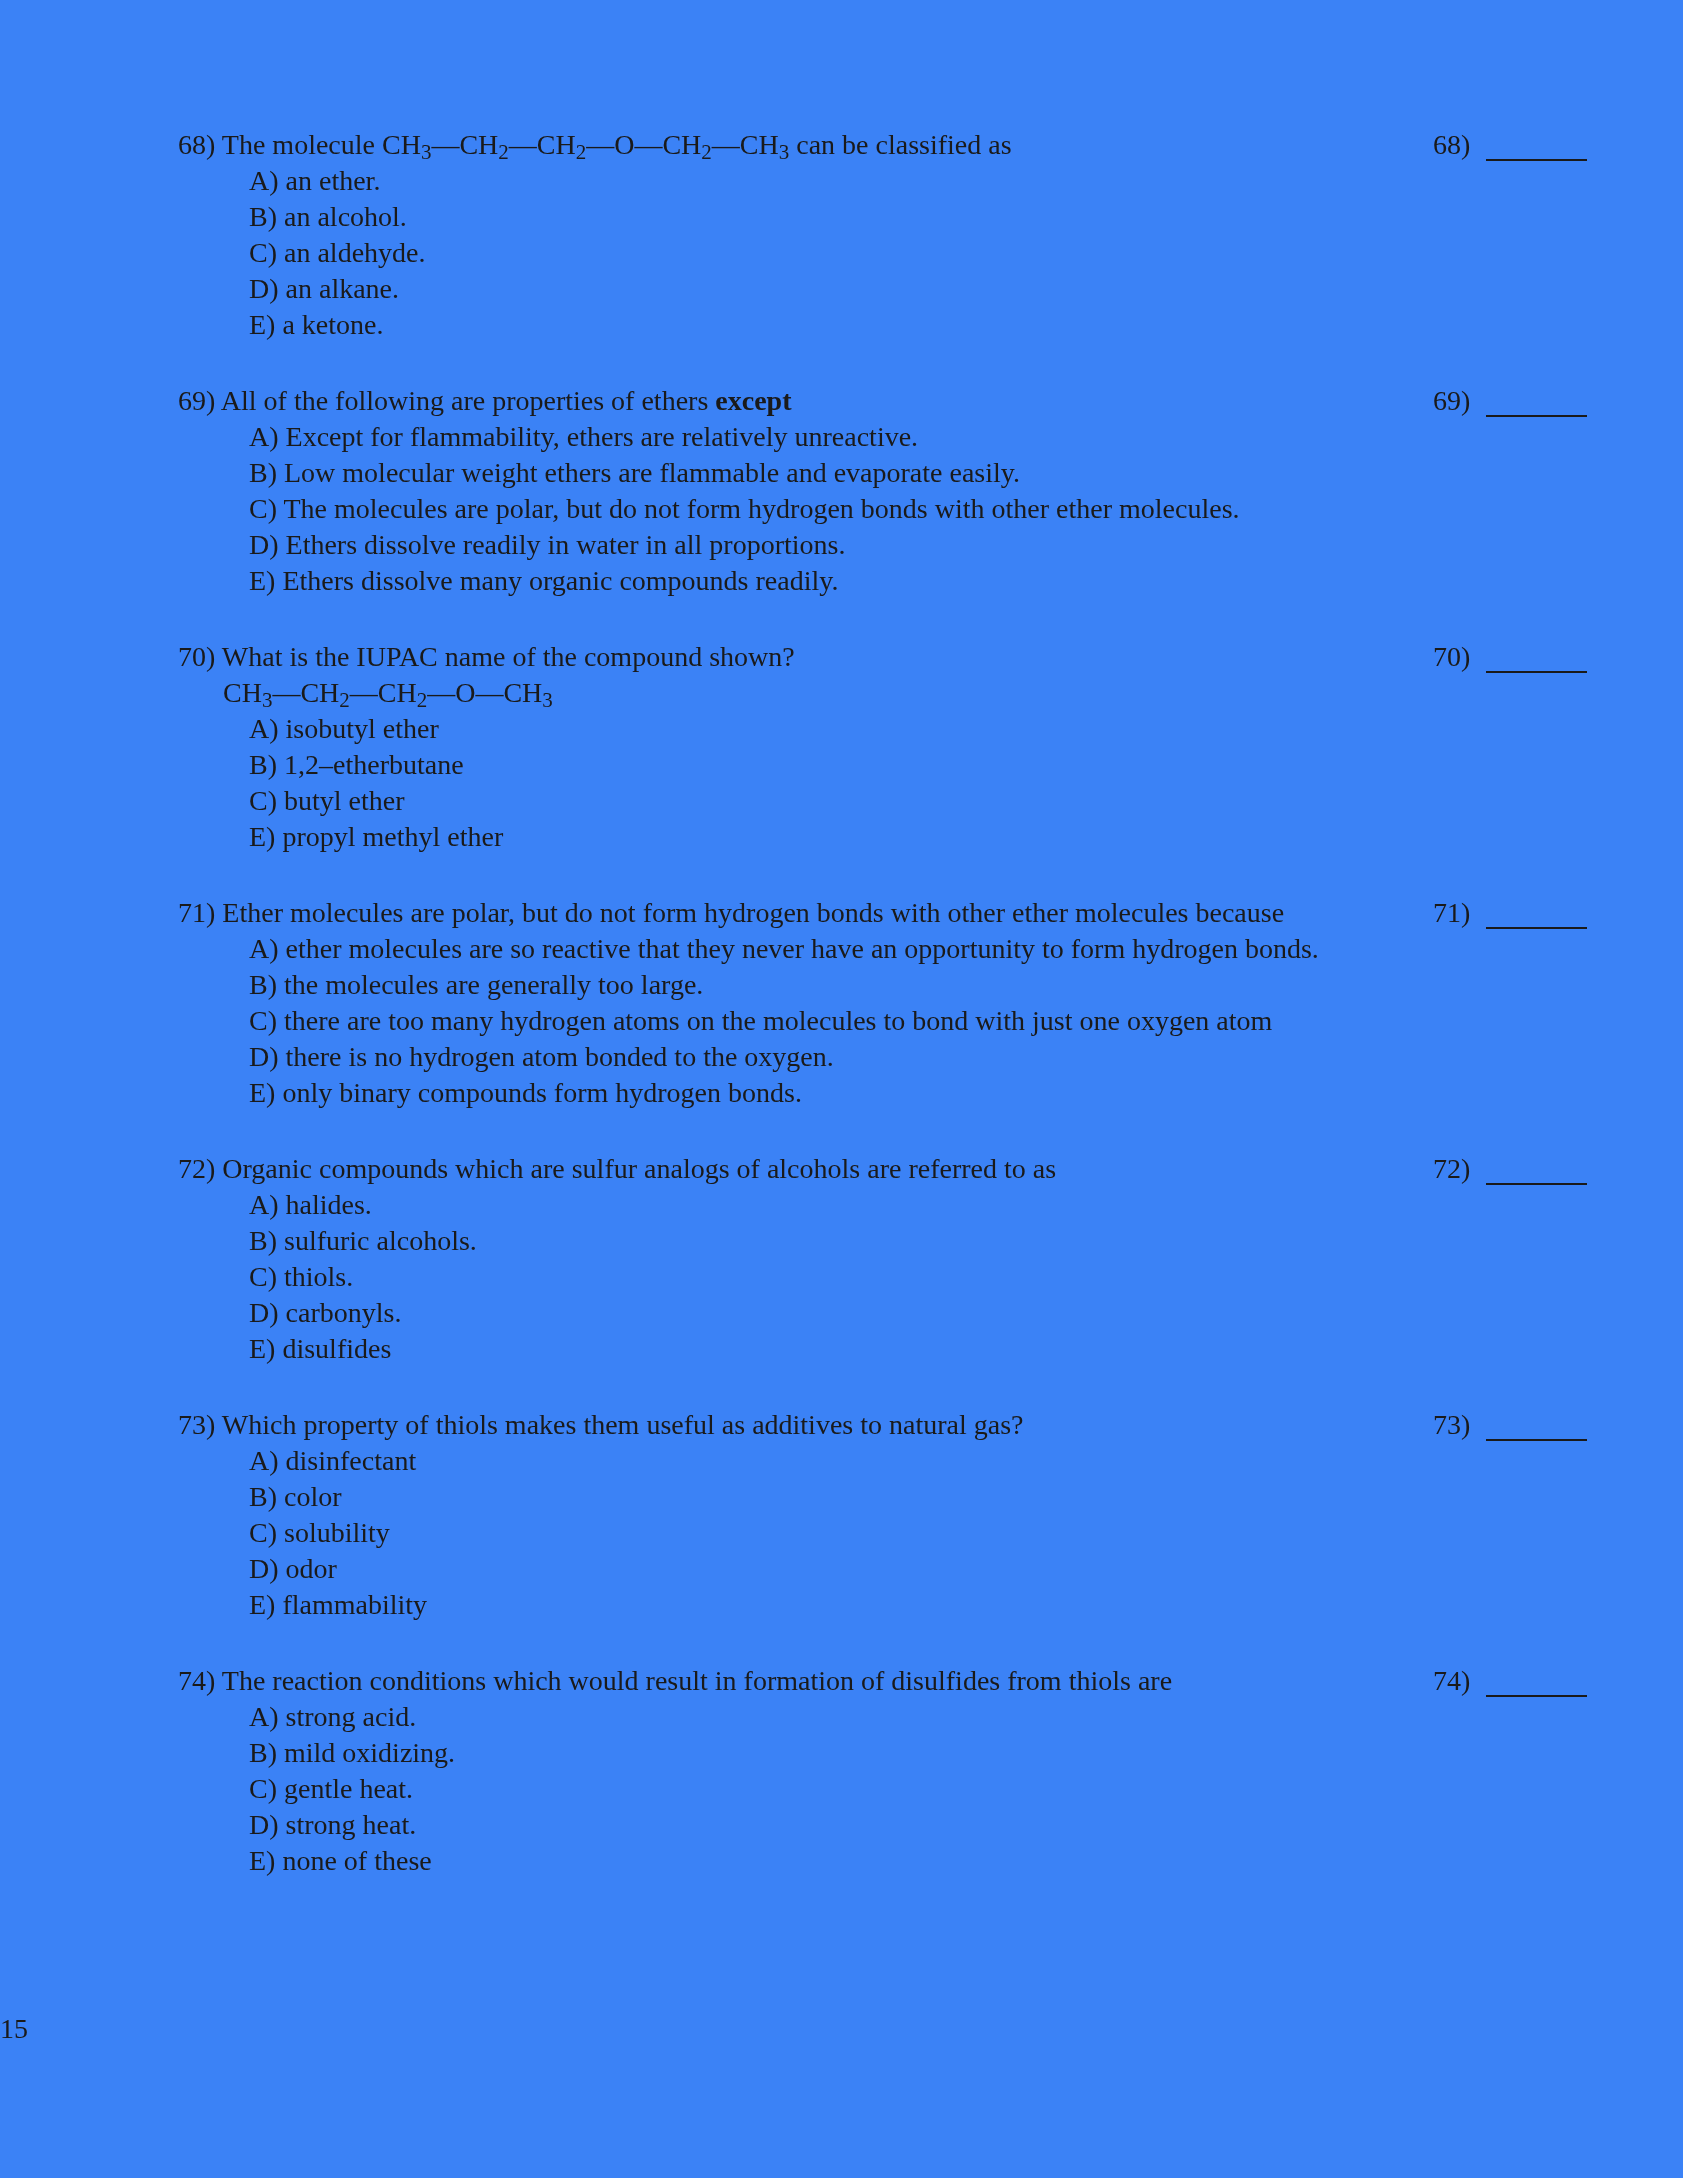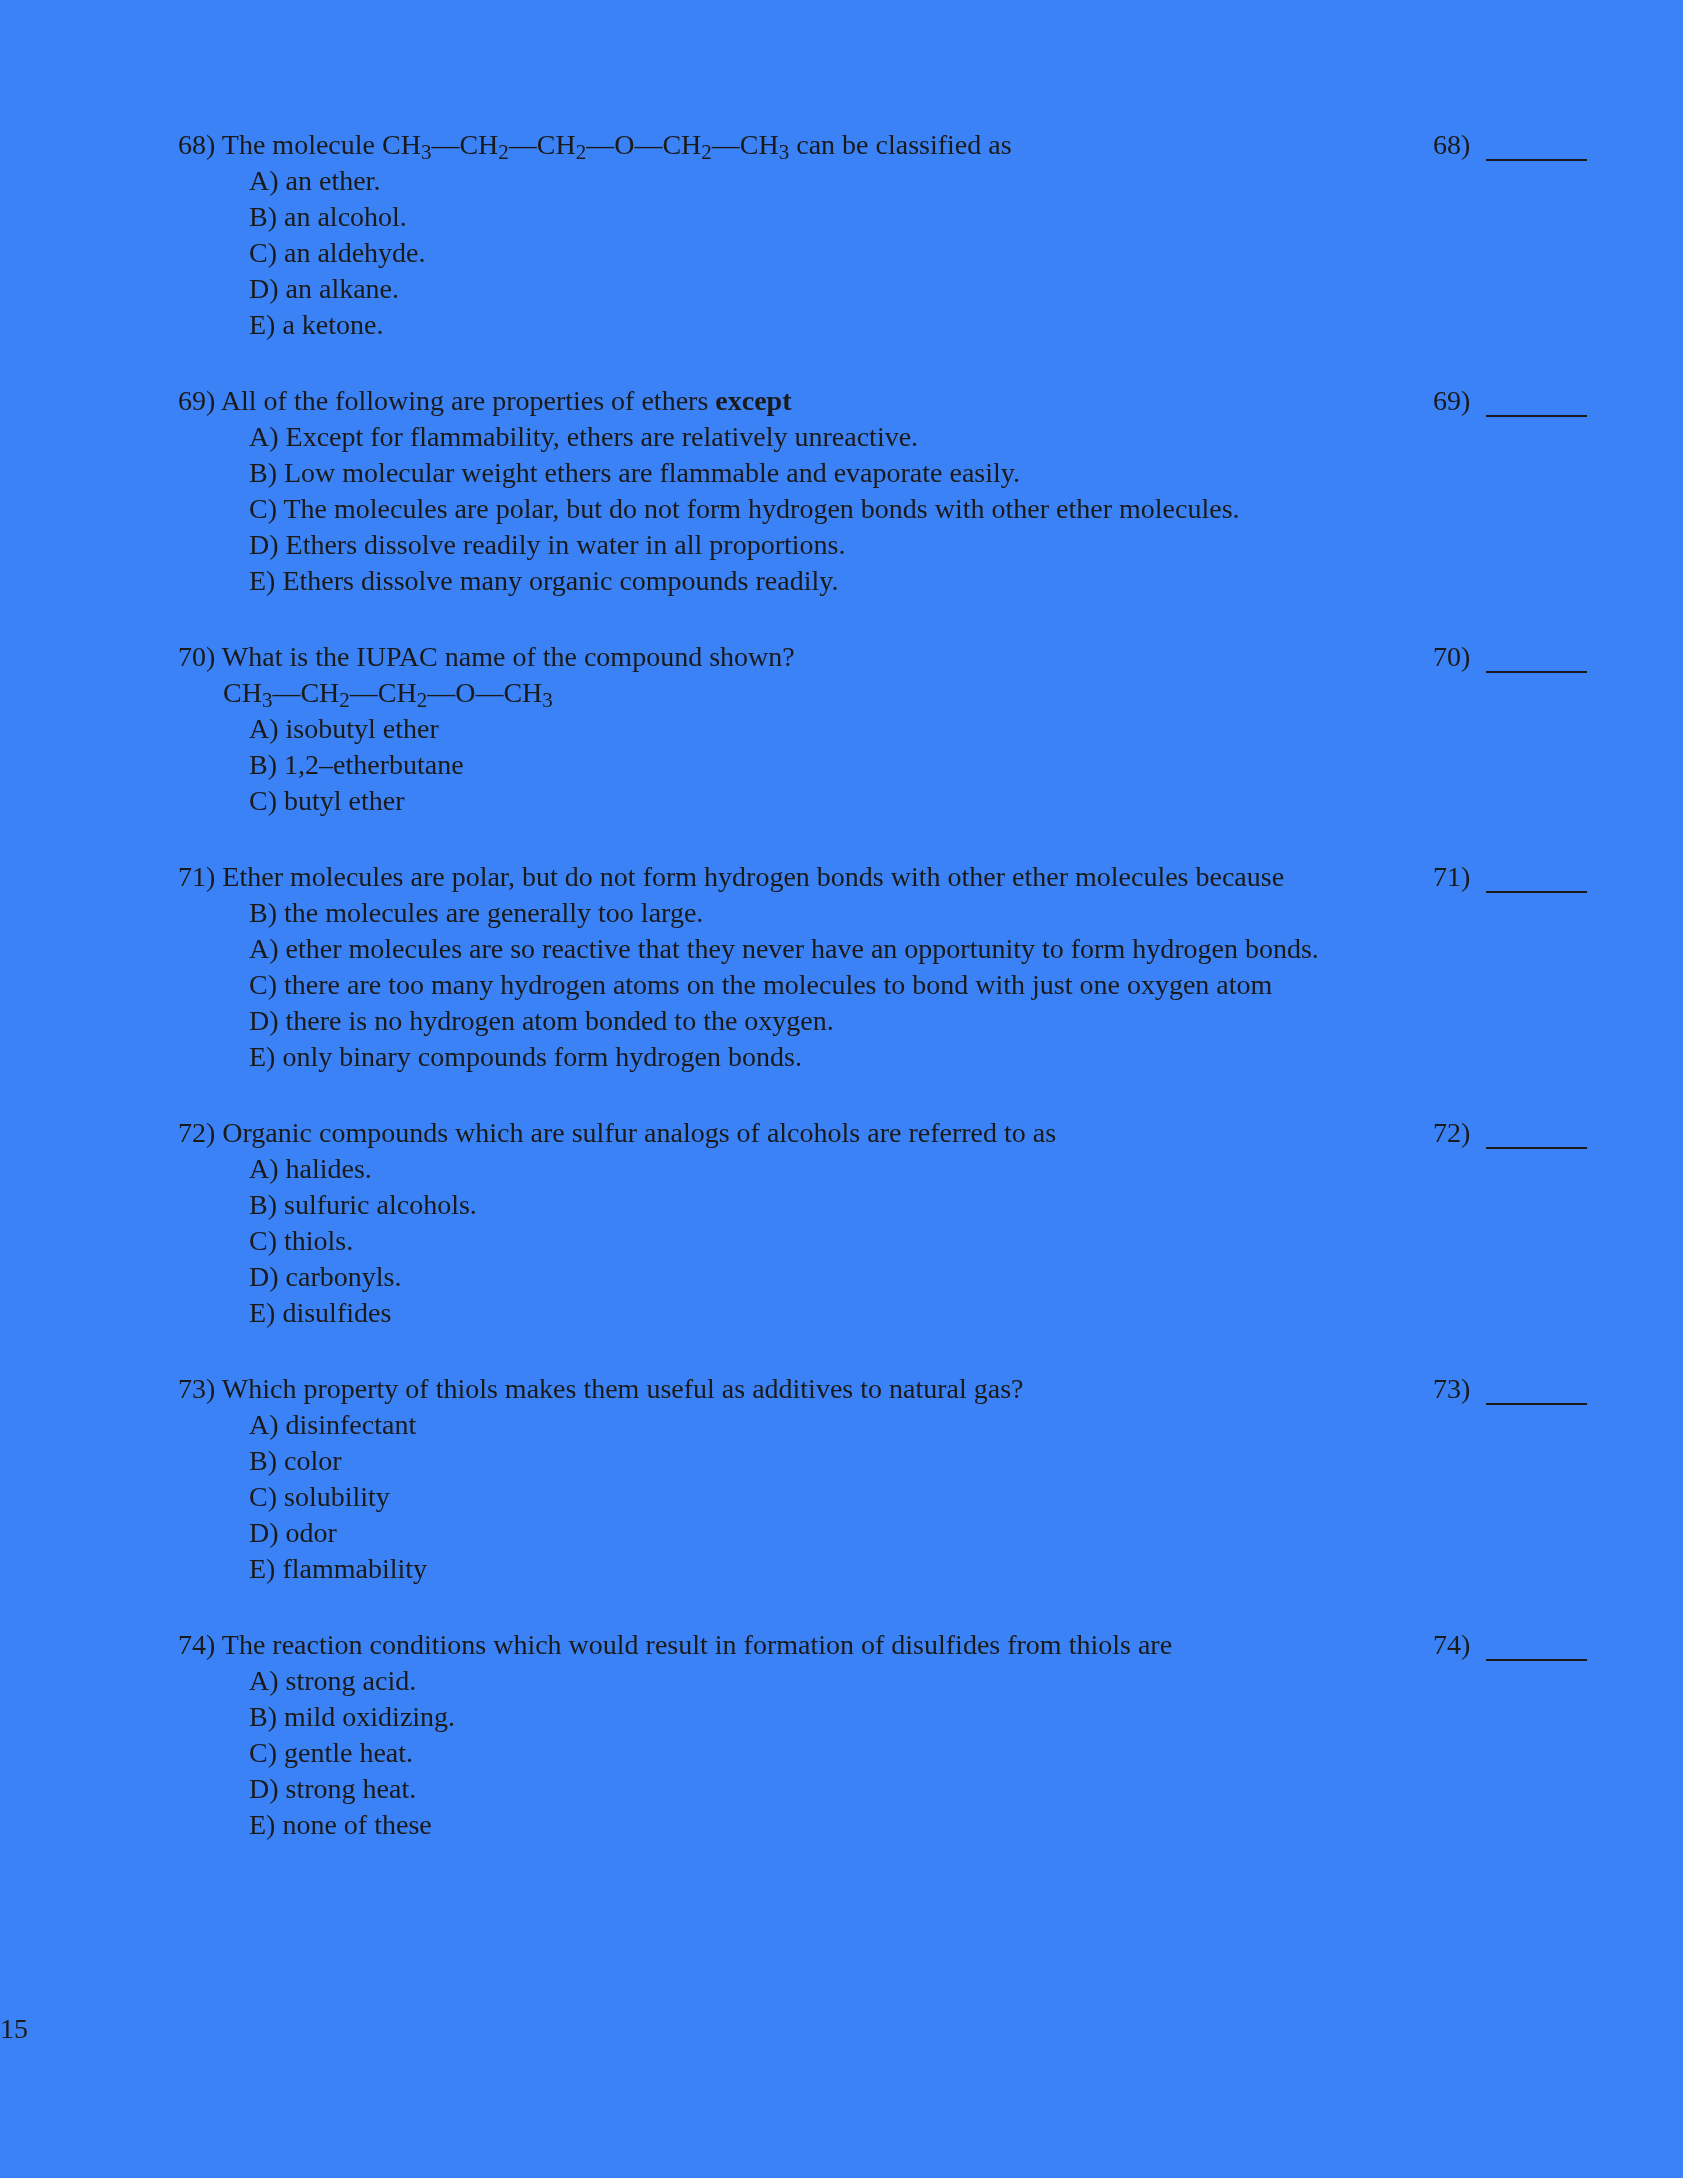--- a/index.html
+++ b/index.html
@@ -74,26 +74,27 @@
         <div class="line option">D) Ethers dissolve readily in water in all proportions.</div>
         <div class="line option">E) Ethers dissolve many organic compounds readily.</div>
         <div class="answer"><span>69)</span><span class="ans-blank"></span></div>
       </div>
       <div class="question">
         <div class="line prompt">70) What is the IUPAC name of the compound shown?</div>
         <div class="line formula-line">CH<sub class="chem">3</sub>—CH<sub class="chem">2</sub>—CH<sub class="chem">2</sub>—O—CH<sub class="chem">3</sub></div>
         <div class="line option">A) isobutyl ether</div>
         <div class="line option">B) 1,2–etherbutane</div>
         <div class="line option">C) butyl ether</div>
+        <div class="line option">E) propyl methyl ether</div>
         <div class="answer"><span>70)</span><span class="ans-blank"></span></div>
       </div>
       <div class="question">
         <div class="line prompt">71) Ether molecules are polar, but do not form hydrogen bonds with other ether molecules because</div>
+        <div class="line option">A) ether molecules are so reactive that they never have an opportunity to form hydrogen bonds.</div>
         <div class="line option">B) the molecules are generally too large.</div>
-        <div class="line option">A) ether molecules are so reactive that they never have an opportunity to form hydrogen bonds.</div>
         <div class="line option">C) there are too many hydrogen atoms on the molecules to bond with just one oxygen atom</div>
         <div class="line option">D) there is no hydrogen atom bonded to the oxygen.</div>
         <div class="line option">E) only binary compounds form hydrogen bonds.</div>
         <div class="answer"><span>71)</span><span class="ans-blank"></span></div>
       </div>
       <div class="question">
         <div class="line prompt">72) Organic compounds which are sulfur analogs of alcohols are referred to as</div>
         <div class="line option">A) halides.</div>
         <div class="line option">B) sulfuric alcohols.</div>
         <div class="line option">C) thiols.</div>

